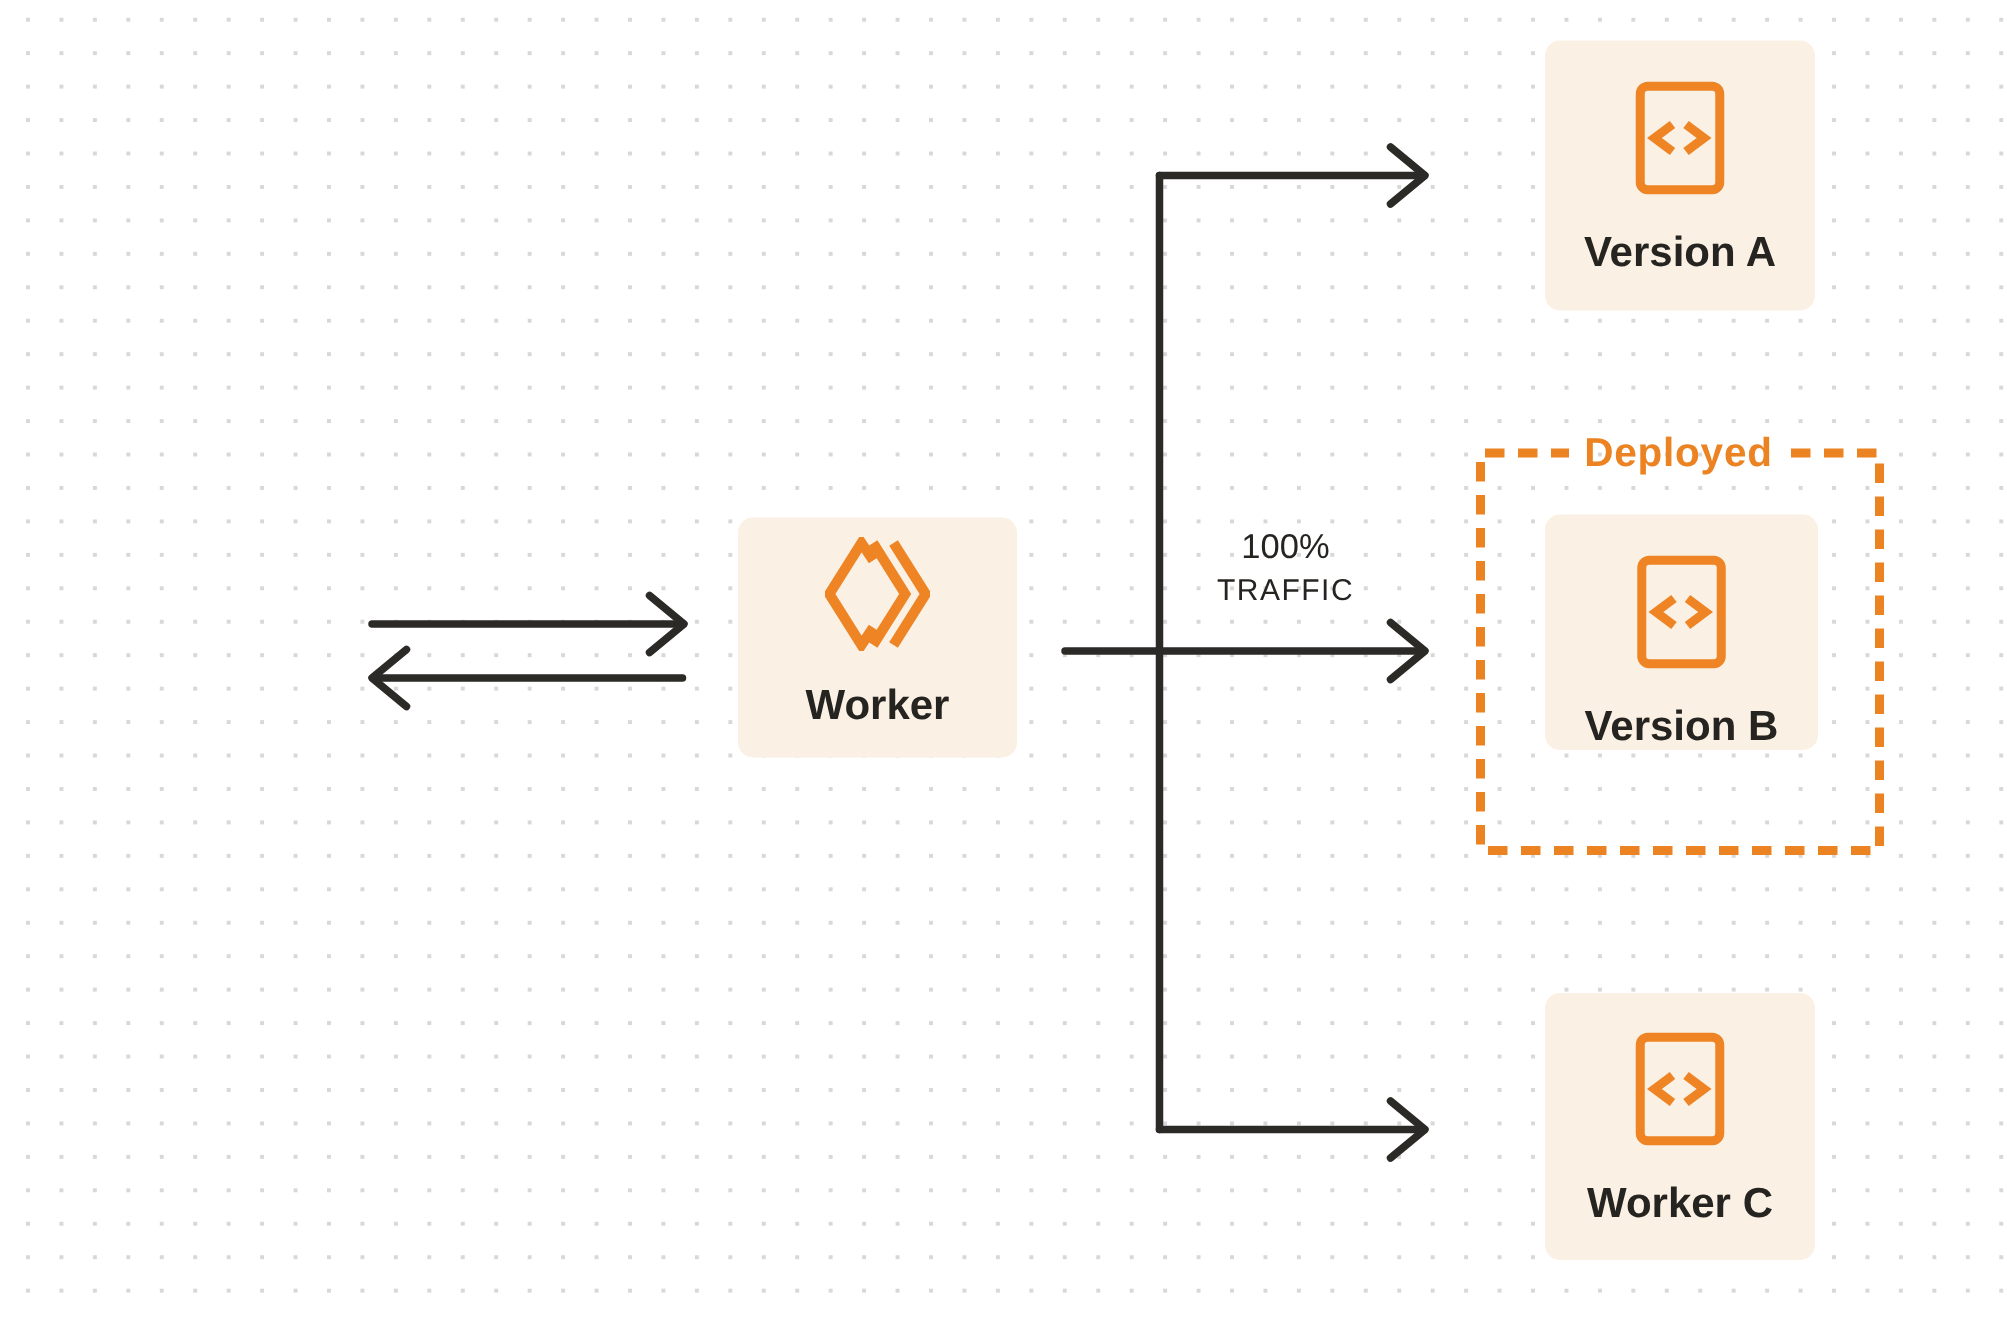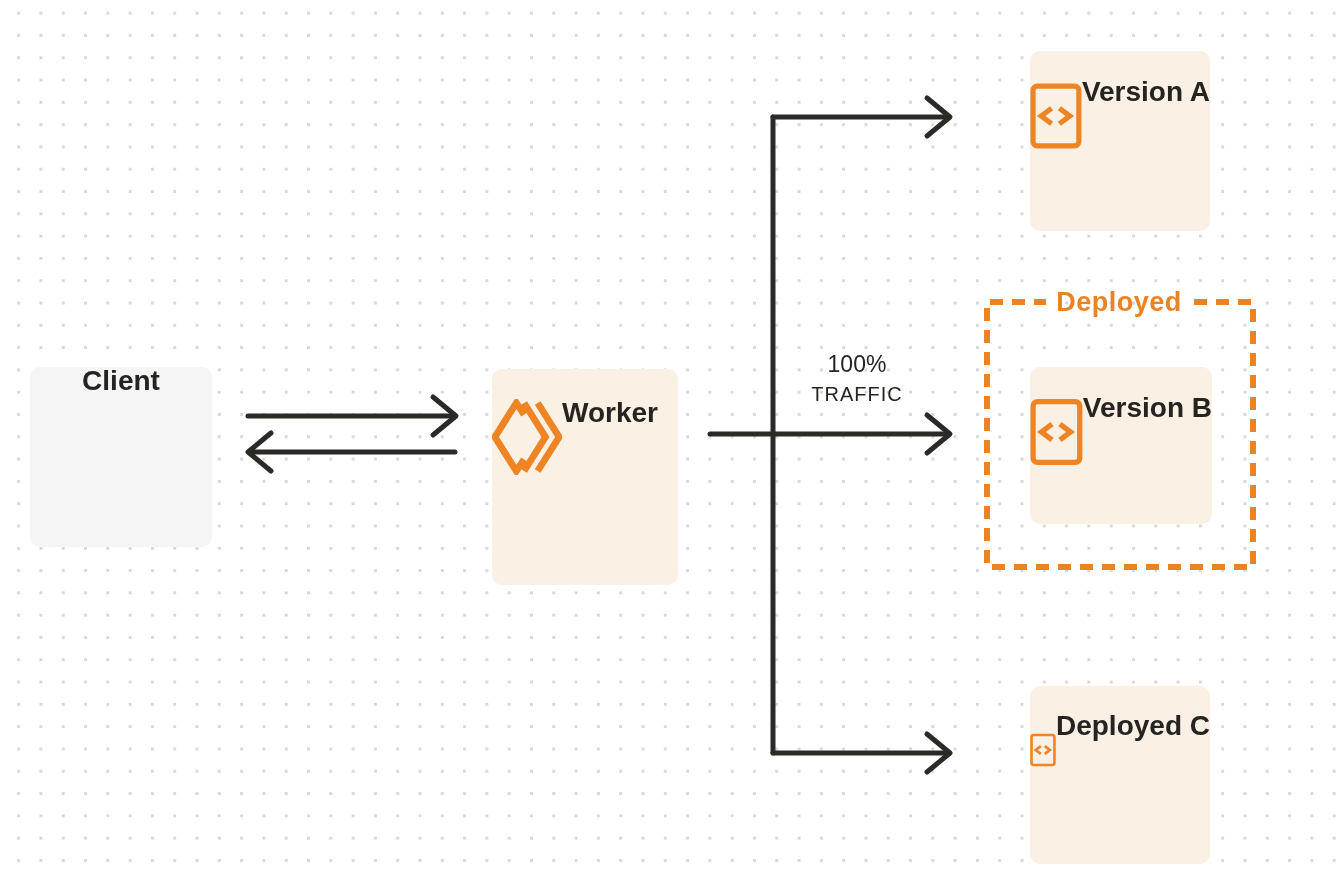--- a/index.html
+++ b/index.html
@@ -22,37 +22,36 @@
     position: absolute;
     inset: 0;
     width: 1338px;
     height: 878px;
     pointer-events: none;
   }
   .node {
     position: absolute;
     border-radius: 10px;
     display: flex;
-    flex-direction: row;
-    align-items: flex-start;
-    margin-top: 24px;
+    flex-direction: column;
+    align-items: center;
   }
   .node-gray  { background: #f5f5f6; }
   .node-cream { background: #faf0e3; }
   .node-label {
     font-size: 28px;
     font-weight: 700;
     color: #262420;
     line-height: 28px;
     white-space: nowrap;
   }
   .center-only { justify-content: center; }
   .icon-node { justify-content: flex-start; }
   #client-node   { left: 30px;   top: 343px; width: 182px; height: 180px; }
-  #worker-node   { left: 492px;  top: 345px; width: 186px; height: 216px; padding-top: 30px; }
+  #worker-node   { left: 492px;  top: 345px; width: 186px; height: 160px; padding-top: 13px; }
   #worker-node .node-icon { margin-bottom: 22px; }
   #version-a-node { left: 1030px; top: 27px;  width: 180px; height: 180px; padding-top: 27px; }
   #version-b-node { left: 1030px; top: 343px; width: 182px; height: 157px; padding-top: 27px; }
   #version-c-node { left: 1030px; top: 662px; width: 180px; height: 178px; padding-top: 26px; }
   .code-icon { margin-bottom: 24px; }
   .deployed-label {
     position: absolute;
     left: 1119px;
     top: 302px;
     transform: translate(-50%, -50%);
@@ -106,23 +105,20 @@
 
       <g>
         <path d="M773,753 L945,753"></path>
         <path d="M927,734 L950,753 L927,772"></path>
       </g>
     </g>
 
     <path d="M1194,302 L1253,302 L1253,567 L987,567 L987,302 L1046,302" stroke="#ec8322" stroke-width="6" fill="none" stroke-dasharray="13 9"></path>
   </svg>
 
-  <div class="node node-gray center-only" id="client-node">
-    <span class="node-label">Client</span>
-  </div>
 
   <div class="node node-cream icon-node" id="worker-node">
     <svg class="node-icon" width="70" height="76" viewBox="0 0 72 76" xmlns="http://www.w3.org/2000/svg">
       <g stroke="#ee8424" stroke-width="7" fill="none" stroke-linejoin="miter" stroke-linecap="butt">
 
         <path d="M33,15 L25,3 L3,38 L25,73 L33,61"></path>
 
         <path d="M33,3 L55,38 L33,73"></path>
 
         <path d="M47,3 L69,38 L47,73"></path>
@@ -154,21 +150,21 @@
   </div>
 
   <div class="node node-cream icon-node" id="version-c-node">
     <svg class="code-icon" width="60" height="76" viewBox="0 0 60 76" xmlns="http://www.w3.org/2000/svg">
       <g stroke="#ee8424" stroke-width="6" fill="none">
         <rect x="3.5" y="3.5" width="53" height="69" rx="5"></rect>
         <path d="M25,29 L13,38 L25,47" stroke-linejoin="miter"></path>
         <path d="M34,29 L46,38 L34,47" stroke-linejoin="miter"></path>
       </g>
     </svg>
-    <span class="node-label">Deployed C</span>
+    <span class="node-label">Worker C</span>
   </div>
 
   <div class="deployed-label">Deployed</div>
 
   <div class="traffic-label">
     <div class="traffic-line1">100%</div>
     <div class="traffic-line2">TRAFFIC</div>
   </div>
 
 </div>

